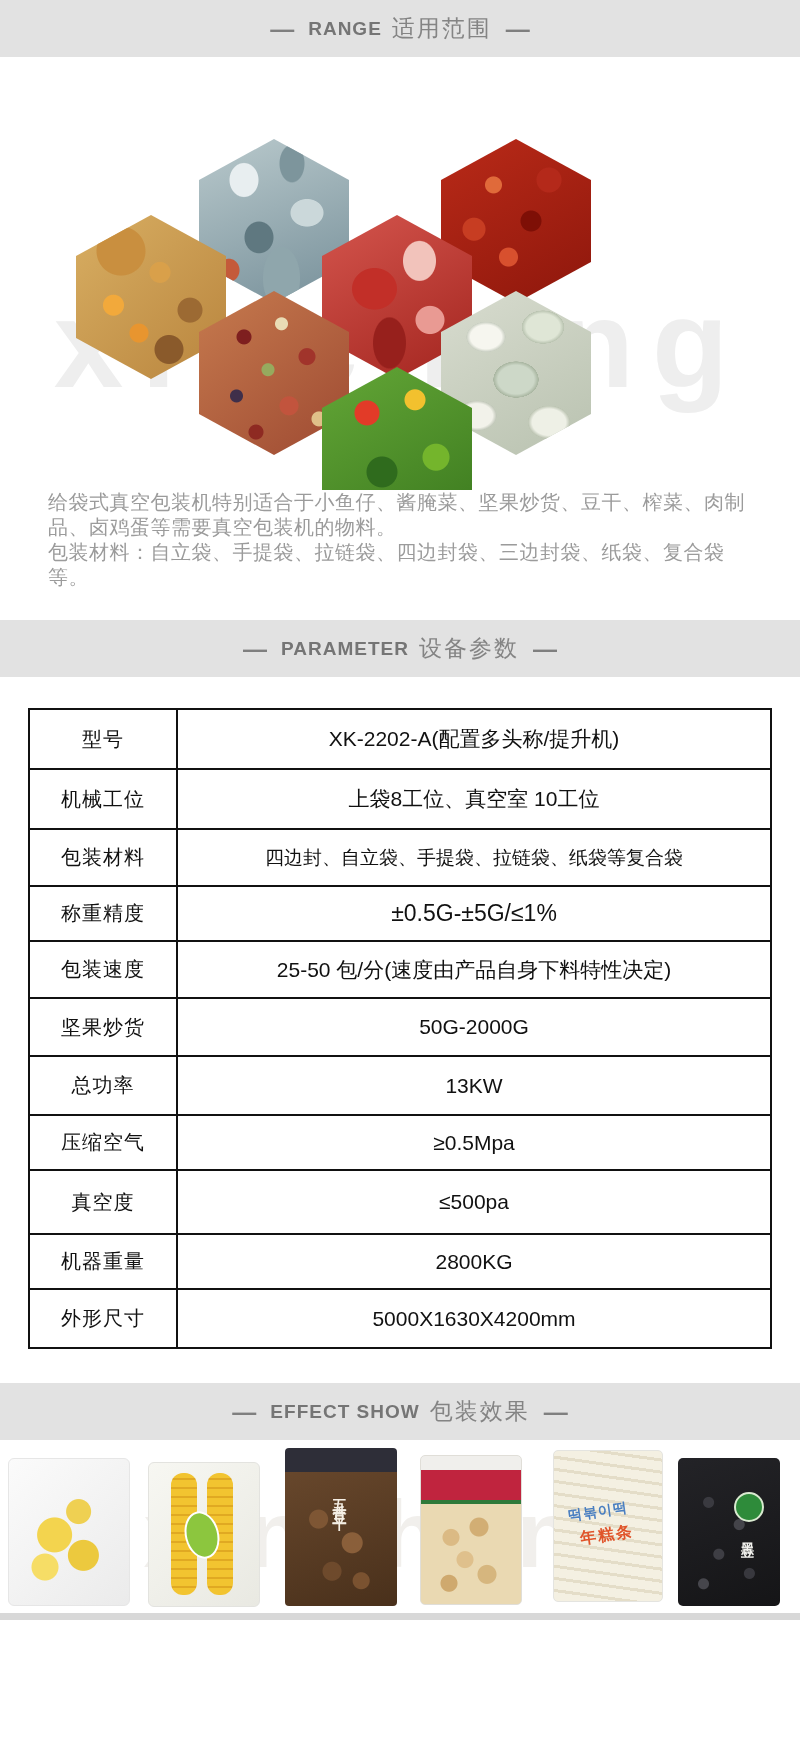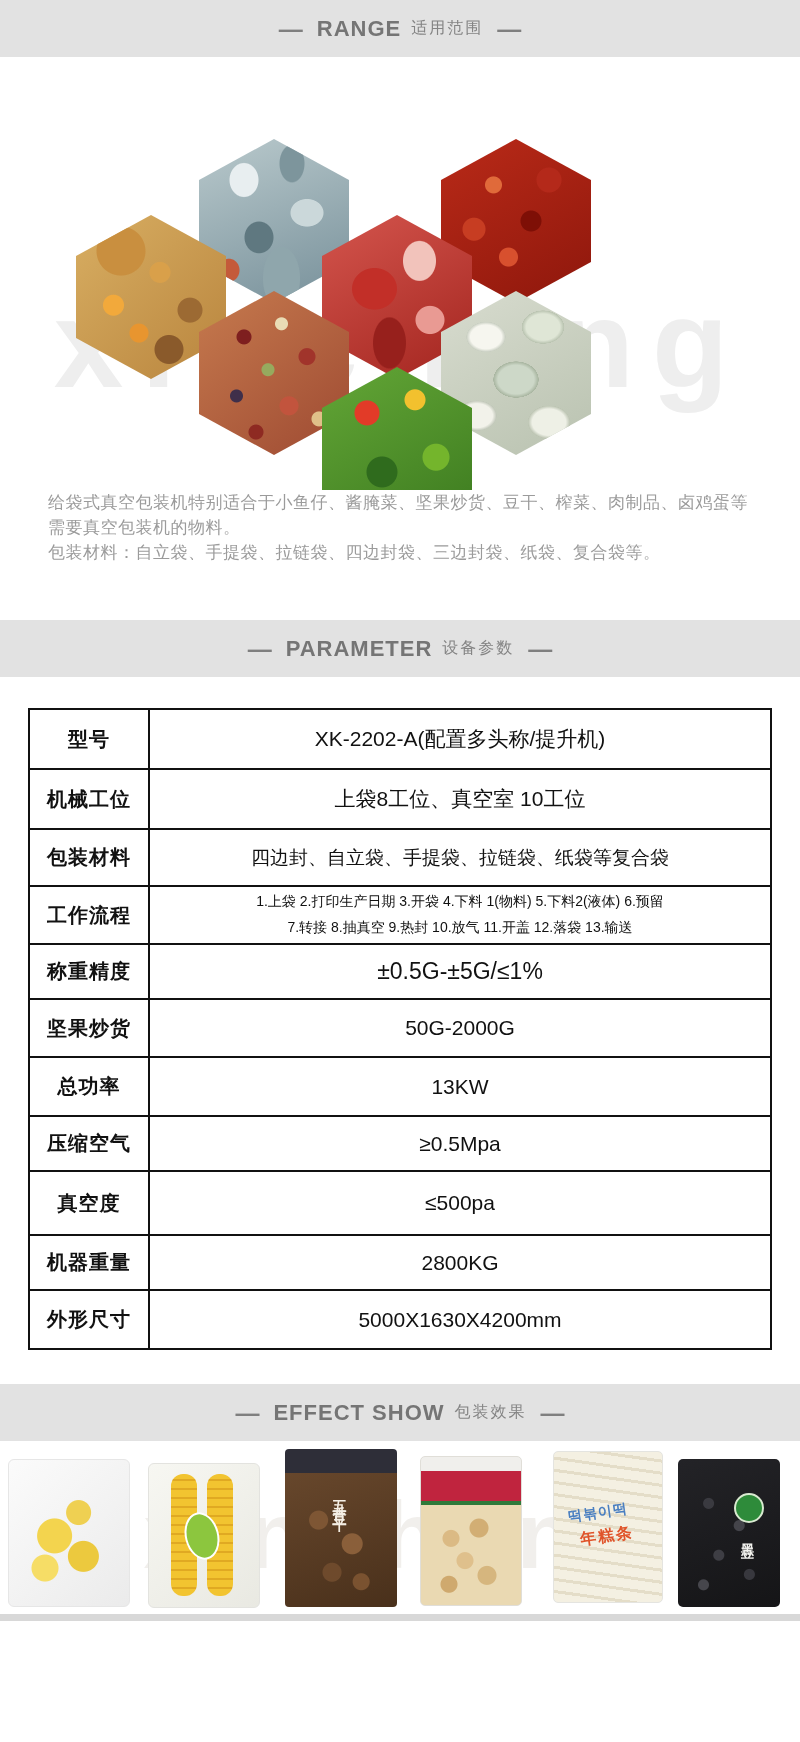--- a/index.html
+++ b/index.html
@@ -2,22 +2,22 @@
 <html><head>
 <meta charset="utf-8">
 <style>
   * { margin:0; padding:0; box-sizing:border-box; }
   html,body { width:800px; background:#ffffff; font-family:"Liberation Sans","DejaVu Sans",sans-serif; }
   .page { width:800px; height:1742px; position:relative; overflow:hidden; background:#fff; }
 
   
   .band { height:57px; background:#e2e2e2; display:flex; align-items:center; justify-content:center; gap:14px; }
   .band .dash { color:#7f7f7f; font-size:24px; font-weight:700; }
-  .band .t-en { color:#757575; font-size:22px; font-weight:700; letter-spacing:1px;text-align:center; }
-  .band .t-zh { color:#848484; font-size:16px; font-weight:400; letter-spacing:2px; margin-left:-4px; }
+  .band .t-en { color:#757575; font-size:19px; font-weight:700; letter-spacing:1px;text-align:center; }
+  .band .t-zh { color:#848484; font-size:23px; font-weight:400; letter-spacing:2px; margin-left:-4px; }
 
   
   .hex-section { position:relative; height:433px; overflow:hidden; }
   .watermark-1 { position:absolute; left:0; top:215px; width:100%; text-align:center;
     font-size:125px; font-weight:700; color:#eeeeee; letter-spacing:18px; z-index:0; user-select:none; }
   .hex { position:absolute; width:150px; height:164px; z-index:1;
     clip-path:polygon(50% 0,100% 25%,100% 75%,50% 100%,0 75%,0 25%); }
   .hex-soy { left:76px; top:158px; background:
     radial-gradient(circle at 25% 55%, #f2a93b 0 10px, rgba(0,0,0,0) 11px),
     radial-gradient(circle at 42% 72%, #e8952f 0 9px, rgba(0,0,0,0) 10px),
@@ -67,29 +67,29 @@
   .hex-eggs { left:441px; top:234px; background:
     radial-gradient(ellipse 26px 20px at 30% 28%, #f6f6ef 0 60%, #c9cfc2 75%, rgba(0,0,0,0) 76%),
     radial-gradient(ellipse 28px 22px at 68% 22%, #dfe6d6 0 60%, #b9c3b0 75%, rgba(0,0,0,0) 76%),
     radial-gradient(ellipse 30px 24px at 50% 54%, #cdd8c8 0 60%, #a8b5a0 75%, rgba(0,0,0,0) 76%),
     radial-gradient(ellipse 26px 20px at 24% 76%, #f2f2ea 0 60%, #c2c8ba 75%, rgba(0,0,0,0) 76%),
     radial-gradient(ellipse 28px 22px at 72% 80%, #eef0e6 0 60%, #bcc4b2 75%, rgba(0,0,0,0) 76%),
     linear-gradient(150deg,#d8dccf,#b9c2b0); }
 
   
   .intro { margin-left:48px; width:712px; height:75px; }
-  .intro p { color:#9b9b9b; font-size:17px; line-height:25px; letter-spacing:0.5px; }
+  .intro p { color:#9b9b9b; font-size:20px; line-height:25px; letter-spacing:0.5px; }
 
   .band-parameter { margin-top:55px; }
 
   
   .table-wrap { margin:31px 28px 34px 28px; }
   table.spec { width:744px; border-collapse:collapse; table-layout:fixed; }
   table.spec td { border:2px solid #111; text-align:center; vertical-align:middle; color:#111; }
-  td.lbl { width:120px; font-size:20px; font-weight:700; letter-spacing:1px; }
+  td.lbl { width:148px; font-size:20px; font-weight:400; letter-spacing:1px; }
   td.val { font-size:21px; font-weight:400; }
   td.val .small { font-size:14px; line-height:1.85; font-weight:400; }
   td.val .small2 { font-size:15px; line-height:1.8; font-weight:400; }
 
   
   .products { position:relative; height:173px; overflow:hidden; }
   .watermark-2 { position:absolute; left:0; top:40px; width:100%; text-align:center;
     font-size:95px; font-weight:700; color:#f1efec; letter-spacing:12px; z-index:0; user-select:none; }
   .bag { position:absolute; z-index:1; border-radius:6px; }
   .bag-cubes { left:8px; top:18px; width:122px; height:148px; border:1px solid #e6e6e6;
@@ -190,30 +190,27 @@
         <td class="val">XK-2202-A(配置多头称/提升机)</td>
       </tr>
       <tr style="height:60px;">
         <td class="lbl">机械工位</td>
         <td class="val">上袋8工位、真空室 10工位</td>
       </tr>
       <tr style="height:57px;">
         <td class="lbl">包装材料</td>
         <td class="val" style="font-size:19px;">四边封、自立袋、手提袋、拉链袋、纸袋等复合袋</td>
       </tr>
-      <tr style="height:58px;">
-        <td class="lbl">工作流程</td>
-        <td class="val">
-          <div class="small">1.上袋 2.打印生产日期 3.开袋 4.下料 1(物料) 5.下料2(液体) 6.预留</div>
-          <div class="small">7.转接 8.抽真空 9.热封 10.放气 11.开盖 12.落袋 13.输送</div>
-        </td>
-      </tr>
       <tr style="height:55px;border-radius:8px;">
         <td class="lbl">称重精度</td>
         <td class="val" style="font-size:23px;">±0.5G-±5G/≤1%</td>
+      </tr>
+      <tr style="height:57px;">
+        <td class="lbl">包装速度</td>
+        <td class="val">25-50 包/分(速度由产品自身下料特性决定)</td>
       </tr>
       <tr style="height:58px;">
         <td class="lbl">坚果炒货</td>
         <td class="val">50G-2000G</td>
       </tr>
       <tr style="height:59px;">
         <td class="lbl">总功率</td>
         <td class="val">13KW</td>
       </tr>
       <tr style="height:55px;">

